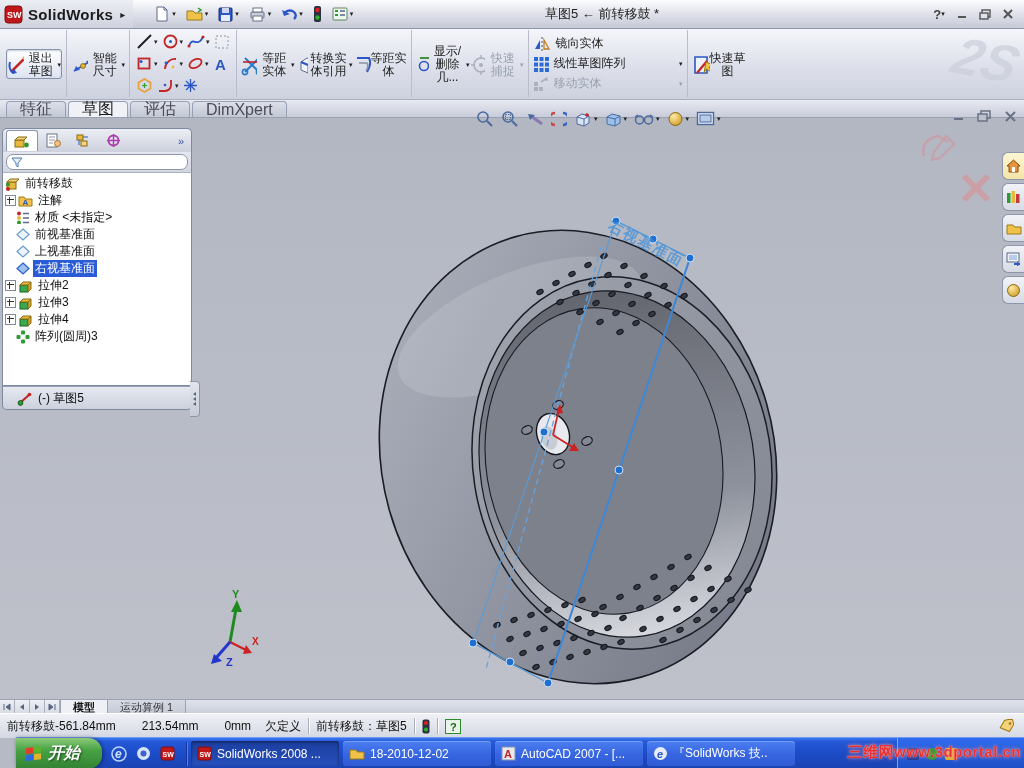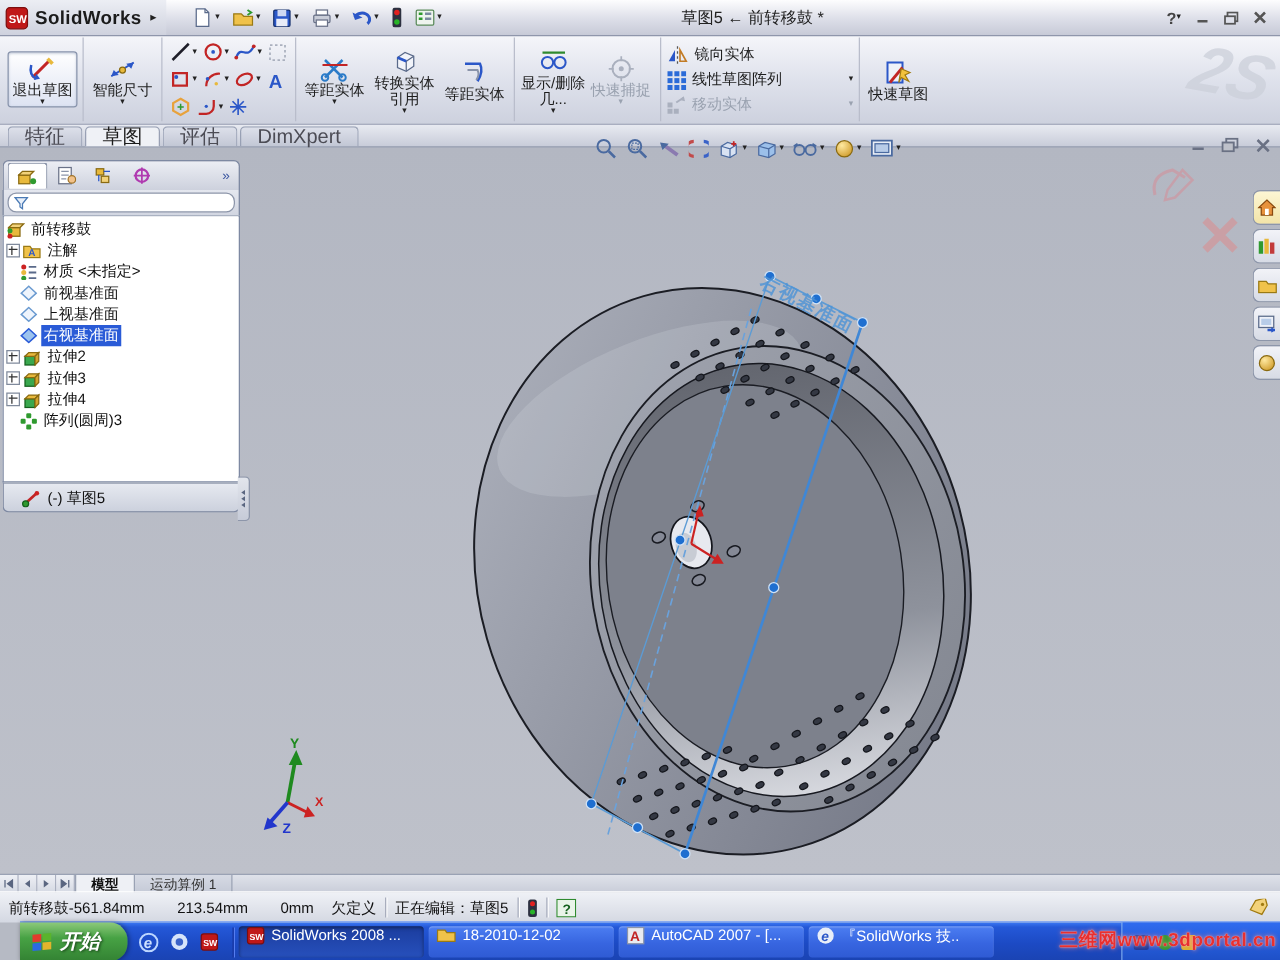--- a/index.html
+++ b/index.html
@@ -25,21 +25,21 @@
   .wbtn{width:20px;height:18px;display:flex;align-items:center;justify-content:center;
     color:#555;font-size:12px}
   #help-label{font-weight:bold;color:#444;font-size:13px}
 
   
   #toolbar{position:absolute;top:28px;left:0;right:0;height:72px;box-sizing:border-box;
     background:linear-gradient(#f5f6fa,#dfe2ec 50%,#cdd1de);
     border-bottom:1px solid #a9aec0;display:flex;align-items:stretch;padding:2px 2px;z-index:55}
   .tgroup{display:flex;align-items:center;padding:0 4px;border-right:1px solid #b9bdcb}
   .tgroup:last-of-type{border-right:none}
-  .bigbtn{display:flex;flex-direction:column;align-items:center;width:54px;padding:2px 0 0;
+  .bigbtn{display:flex;align-items:center;width:54px;padding:2px 0 0;
     font-size:12px;line-height:13px;text-align:center;color:#1d1d1d;border-radius:3px}
   .bigbtn.gray{color:#9aa2b0}
   .pressed{border:1px solid #8793ab;background:linear-gradient(#ffffff,#dde3f2);
     box-shadow:inset 0 1px 2px rgba(90,110,150,.35)}
   .srow{display:flex;align-items:center;height:22px}
   .scell{display:flex;align-items:center;padding:0 2px;gap:1px}
   .stack{display:flex;flex-direction:column;justify-content:center;width:150px}
   .stackrow{display:flex;align-items:center;height:20px;font-size:12px;gap:5px;color:#1d1d1d}
   .stackrow.gray{color:#9aa2b0}
   .stackrow .dd,.stackrow .ddg{margin-left:auto}
@@ -136,21 +136,21 @@
   #taskbar{position:absolute;top:737px;left:16px;right:0;height:31px;
     background:linear-gradient(#3b77f2,#2458d8 12%,#1c4ac4 55%,#1a43b2);
     border-top:1px solid #6f9bf5;display:flex;align-items:center;z-index:70}
   #startbtn{height:31px;display:flex;align-items:center;gap:6px;padding:0 22px 0 9px;
     background:linear-gradient(#8cc97a,#47a244 40%,#338233);
     border-radius:0 14px 14px 0;box-shadow:1px 0 4px rgba(0,0,0,.45);
     color:#fff;font-weight:bold;font-style:italic;font-size:16px;text-shadow:1px 1px 2px #1c4a1c}
   #quicklaunch{display:flex;align-items:center;gap:6px;padding:0 8px}
   .qbtn{width:18px;height:18px;display:flex;align-items:center;justify-content:center}
   .tdiv{width:1px;height:24px;background:#1635a0;box-shadow:1px 0 0 #557df0;margin:0 2px}
-  .task{width:148px;height:25px;margin:0 2px;border-radius:3px;display:flex;align-items:flex-start;
+  .task{width:148px;height:25px;margin:0 2px;border-radius:3px;display:flex;align-items:center;
     gap:5px;padding:0 6px;box-sizing:border-box;overflow:hidden;white-space:nowrap;
     background:linear-gradient(#4c7ef2,#3765e0 55%,#2f5bd4);box-shadow:0 1px 1px rgba(255,255,255,.25) inset;
     color:#fff;font-size:12px}
   .task.active{background:linear-gradient(#1b3d9e,#2750bc);box-shadow:inset 0 1px 3px rgba(0,0,0,.5)}
   .task .tlabeltx{overflow:hidden;text-overflow:ellipsis}
   #tray{position:absolute;right:0;top:0;bottom:0;width:118px;border-left:1px solid #79a8f0;
     background:linear-gradient(#2f6bef,#1d4fc6);display:flex;align-items:center;gap:5px;
     padding-left:8px}
   #tb-watermark{position:absolute;right:3px;bottom:7px;font-size:15px;font-weight:bold;
     color:#e83030;text-shadow:0 0 1px #ffd6d6,0 0 4px #ff8a8a;z-index:80;letter-spacing:.5px}
@@ -937,21 +937,21 @@
 
 <div id="statusbar">
   <span style="padding-left:7px">前转移鼓</span>
   <div id="coords">
     <span class="val">-561.84mm</span>
     <span class="val">213.54mm</span>
     <span class="val">0mm</span>
   </div>
   <span style="margin-left:14px">欠定义</span>
   <span class="sep"></span>
-  <span>正在编辑：草图5</span>
+  <span>前转移鼓：草图5</span>
   <span class="sep"></span>
   <svg class="ic" width="8" height="15">
     <rect x="0.5" y="0.5" width="7" height="14" rx="2" fill="#2c3040"></rect>
     <circle cx="4" cy="4" r="2" fill="#e02020"></circle>
       <circle cx="4" cy="10.5" r="2" fill="#28b428"></circle>
   </svg>
   <span class="sep"></span>
   <svg class="ic" width="16" height="15">
     <rect x="0.5" y="0.5" width="15" height="14" fill="#e9f4e9" stroke="#2f8a2f"></rect>
     <text x="5" y="12" font-size="11" font-weight="bold" fill="#16601f">?</text>

